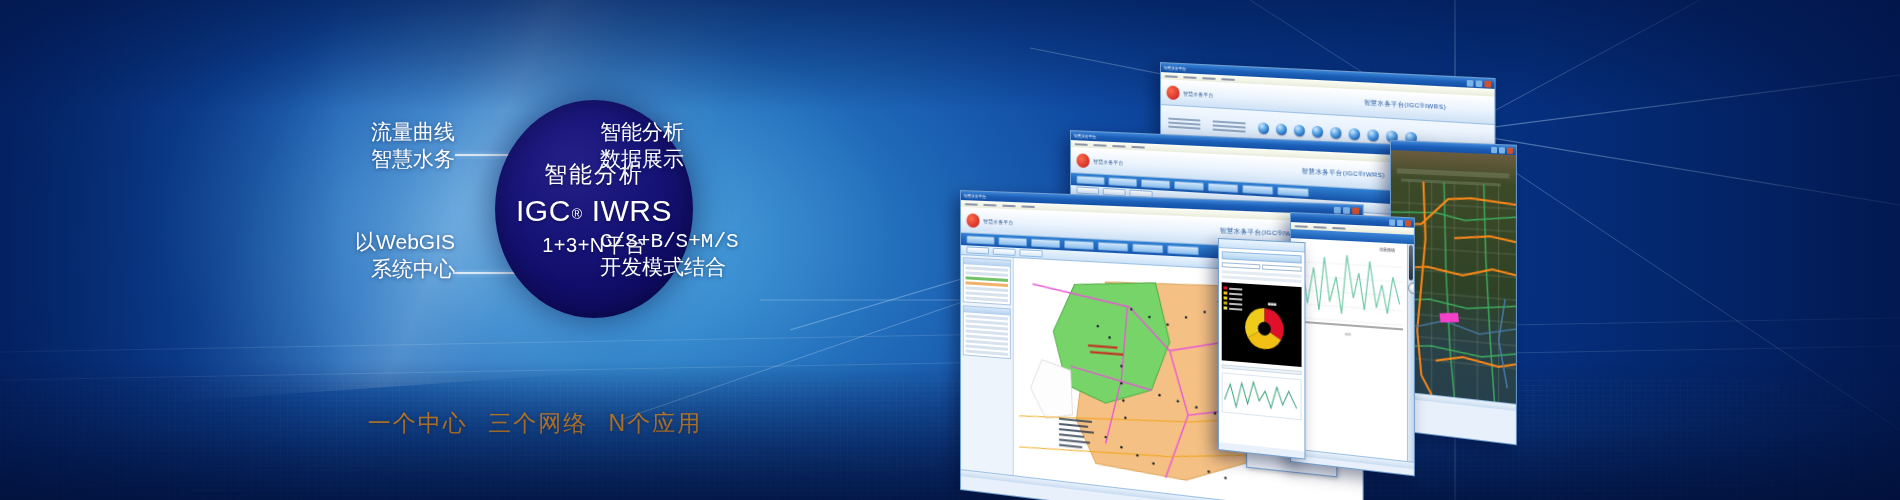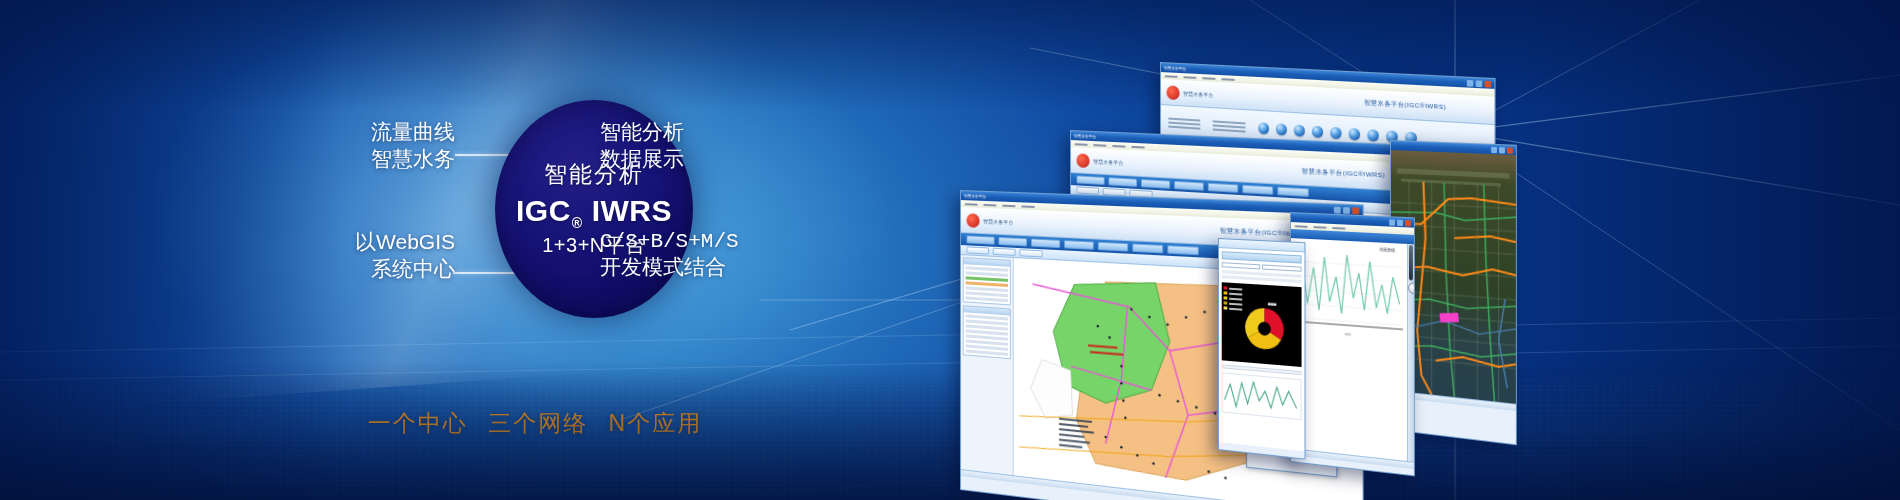--- a/index.html
+++ b/index.html
@@ -65,22 +65,22 @@
     background:radial-gradient(circle at 40% 30%, #231f86 0%, #161377 42%, #0d0a5e 80%, #08064a 100%);
     box-shadow:0 0 34px rgba(2,8,60,.55), inset 0 0 26px rgba(0,0,0,.30);
     display:flex;flex-direction:column;align-items:center;justify-content:center;
     color:#fff;z-index:4;
   }
   .oval .o-cn{
     font-size:23px;letter-spacing:2px;font-weight:400;margin-bottom:5px;
     text-shadow:0 1px 3px rgba(0,0,0,.4);
   }
   .oval .o-brand{
-    font-size:30px;letter-spacing:.5px;font-weight:700;line-height:1.05;
-    white-space:nowrap;display:flex;align-items:flex-end;
+    font-size:30px;letter-spacing:.5px;font-weight:400;line-height:1.05;
+    white-space:nowrap;display:flex;align-items:center;
     text-shadow:0 1px 3px rgba(0,0,0,.4);
   }
   .oval .o-brand .reg{font-size:14px;line-height:1;position:relative;top:3px;margin:0 9px 0 1px;}
   .oval .o-plat{
     font-size:20px;letter-spacing:.5px;margin-top:5px;white-space:nowrap;
     text-shadow:0 1px 3px rgba(0,0,0,.4);
   }
 
   .feat{position:absolute;color:#fff;line-height:1.30;font-size:21px;white-space:nowrap;
     text-shadow:0 1px 4px rgba(0,20,70,.55);z-index:5;}

